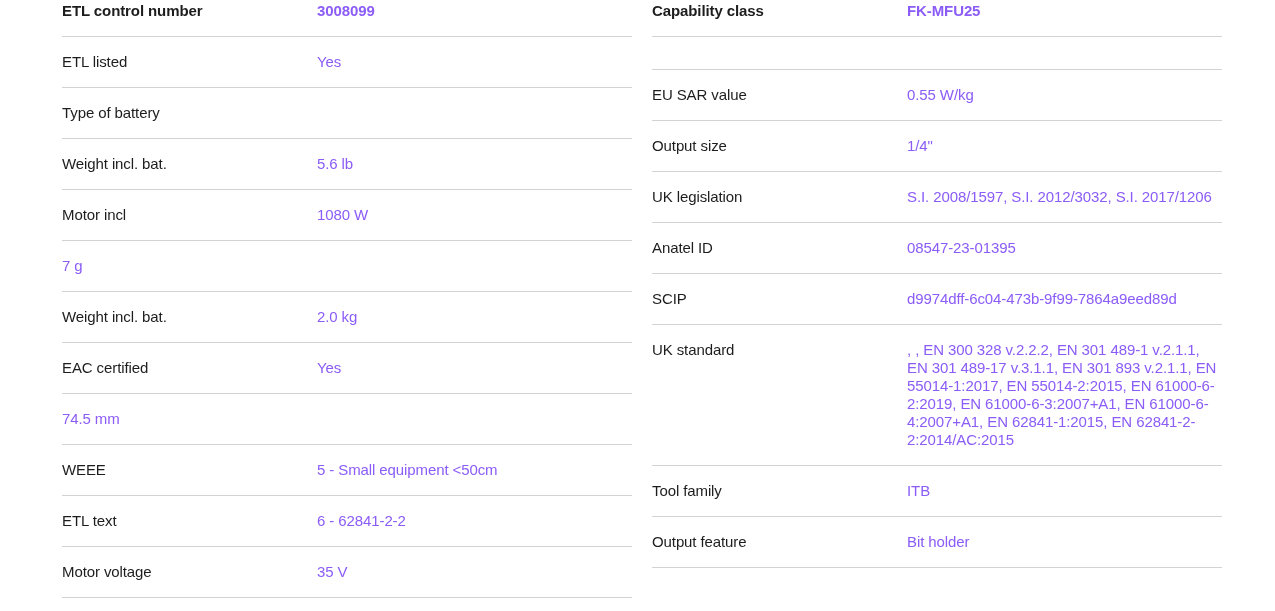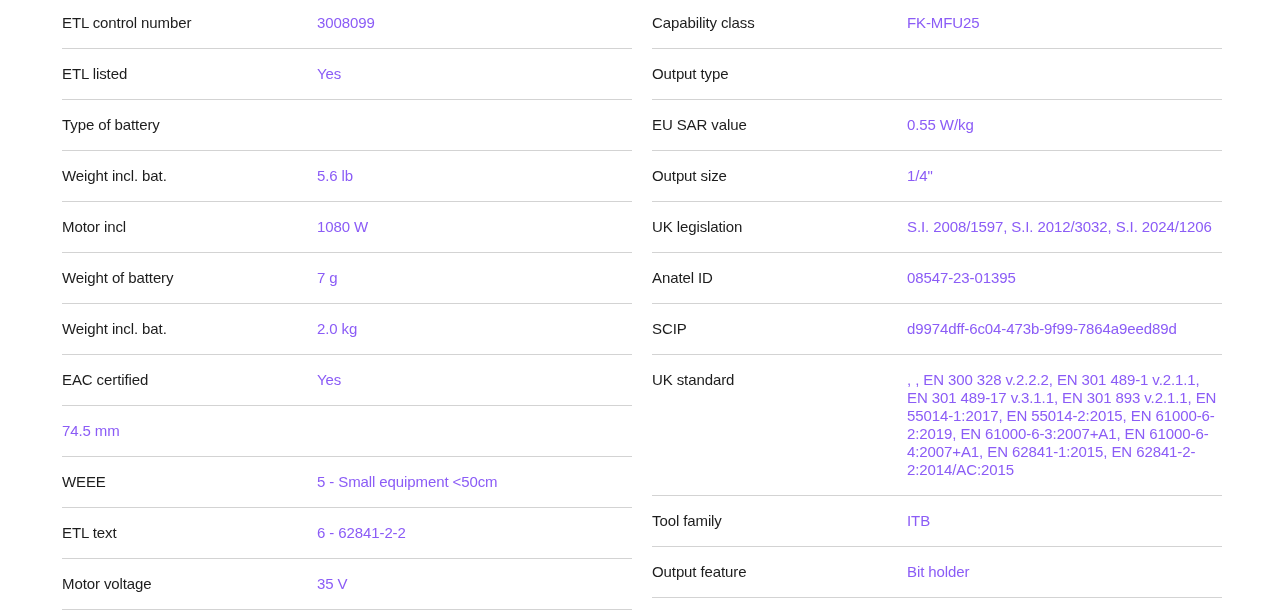--- a/index.html
+++ b/index.html
@@ -24,21 +24,22 @@
     flex: 1 1 0;
     min-width: 0;
   }
   .spec-row {
     display: flex;
     align-items: flex-start;
     padding: 16px 0;
     border-bottom: 1px solid #d3d3d3;
   }
   .spec-row:first-child {
-    padding-top: 14px;
+    padding-top: 2px;
+    font-weight: bold;
   }
   .spec-label {
     flex: 0 0 255px;
     font-size: 15px;
     line-height: 18px;
     letter-spacing: -0.1px;
     color: #1d1d1d;
   }
   .spec-value {
     flex: 1 1 auto;
@@ -73,21 +74,20 @@
     <div class="spec-label">Weight incl. bat.</div>
     <div class="spec-value">5.6 lb</div>
   </div>
 
   <div class="spec-row">
     <div class="spec-label">Motor incl</div>
     <div class="spec-value">1080 W</div>
   </div>
 
   <div class="spec-row">
-    <div class="spec-label">Weight of battery</div>
     <div class="spec-value">7 g</div>
   </div>
 
   <div class="spec-row">
     <div class="spec-label">Weight incl. bat.</div>
     <div class="spec-value">2.0 kg</div>
   </div>
 
   <div class="spec-row">
     <div class="spec-label">EAC certified</div>
@@ -113,36 +113,35 @@
     <div class="spec-value">35 V</div>
   </div>
 </div>
   <div class="spec-table" id="right-table">
   <div class="spec-row">
     <div class="spec-label">Capability class</div>
     <div class="spec-value">FK-MFU25</div>
   </div>
 
   <div class="spec-row">
-    <div class="spec-label">Output type</div>
   </div>
 
   <div class="spec-row">
     <div class="spec-label">EU SAR value</div>
     <div class="spec-value">0.55 W/kg</div>
   </div>
 
   <div class="spec-row">
     <div class="spec-label">Output size</div>
     <div class="spec-value">1/4"</div>
   </div>
 
   <div class="spec-row">
     <div class="spec-label">UK legislation</div>
-    <div class="spec-value">S.I. 2008/1597, S.I. 2012/3032, S.I. 2024/1206</div>
+    <div class="spec-value">S.I. 2008/1597, S.I. 2012/3032, S.I. 2017/1206</div>
   </div>
 
   <div class="spec-row">
     <div class="spec-label">Anatel ID</div>
     <div class="spec-value">08547-23-01395</div>
   </div>
 
   <div class="spec-row">
     <div class="spec-label">SCIP</div>
     <div class="spec-value">d9974dff-6c04-473b-9f99-7864a9eed89d</div>

